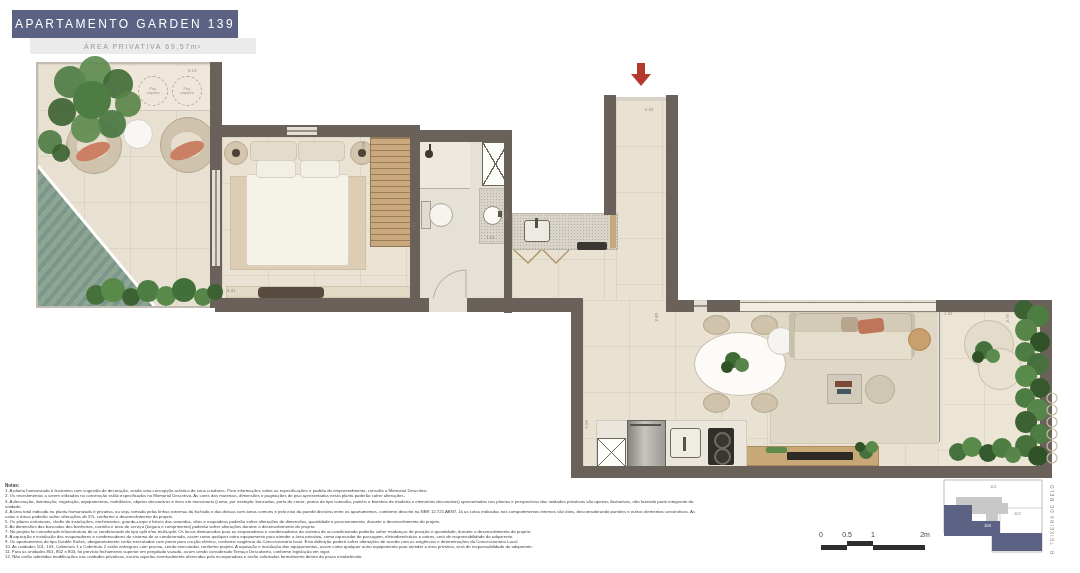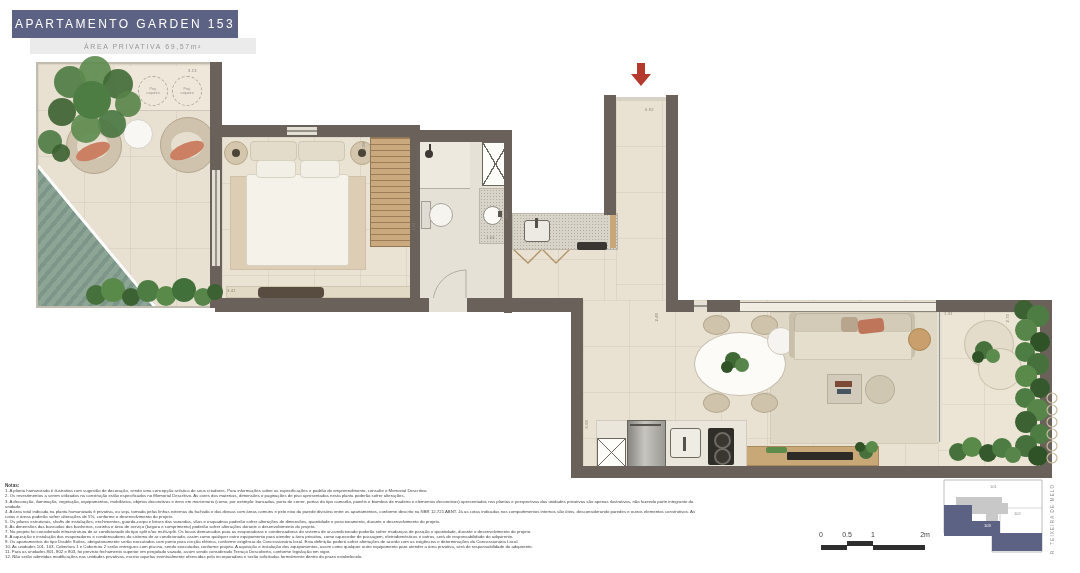--- a/index.html
+++ b/index.html
@@ -35,21 +35,21 @@
   .kp-label{position:absolute;font-size:4px;color:#8c8c8c;line-height:1;z-index:46;}
   .street{position:absolute;left:1050px;top:480px;height:74px;writing-mode:vertical-rl;transform:rotate(180deg);
     font-size:4.5px;letter-spacing:1.2px;color:#8c8c8c;z-index:46;}
   svg{position:absolute;left:0;top:0;}
 </style>
 </head>
 <body>
 
 <div id="stage">
 
-  <div class="header-box">APARTAMENTO GARDEN 153</div>
+  <div class="header-box">APARTAMENTO GARDEN 139</div>
   <div class="sub-box">ÁREA PRIVATIVA 69,57m²</div>
 
   <div class="f tile" style="left:38px;top:64px;width:174px;height:242px;background-color:#e8e0d0;"></div>
   <div class="f" style="left:115px;top:66px;width:97px;height:44px;background:#efe8da;border-bottom:1px solid #cfc8ba;"></div>
   <div class="f tile" style="left:222px;top:137px;width:188px;height:161px;background-color:#eae2d2;"></div>
   <div class="f" style="left:420px;top:142px;width:84px;height:170px;background:#e6e1d6;"></div>
   <div class="f tile" style="left:512px;top:213px;width:104px;height:87px;background-color:#e9e1d1;"></div>
   <div class="f tile" style="left:616px;top:100px;width:50px;height:212px;background-color:#e9e1d1;"></div>
   <div class="f tile" style="left:583px;top:300px;width:355px;height:166px;background-color:#e9e1d1;"></div>
   <div class="f tile" style="left:938px;top:312px;width:102px;height:154px;background-color:#ece5d6;"></div>

